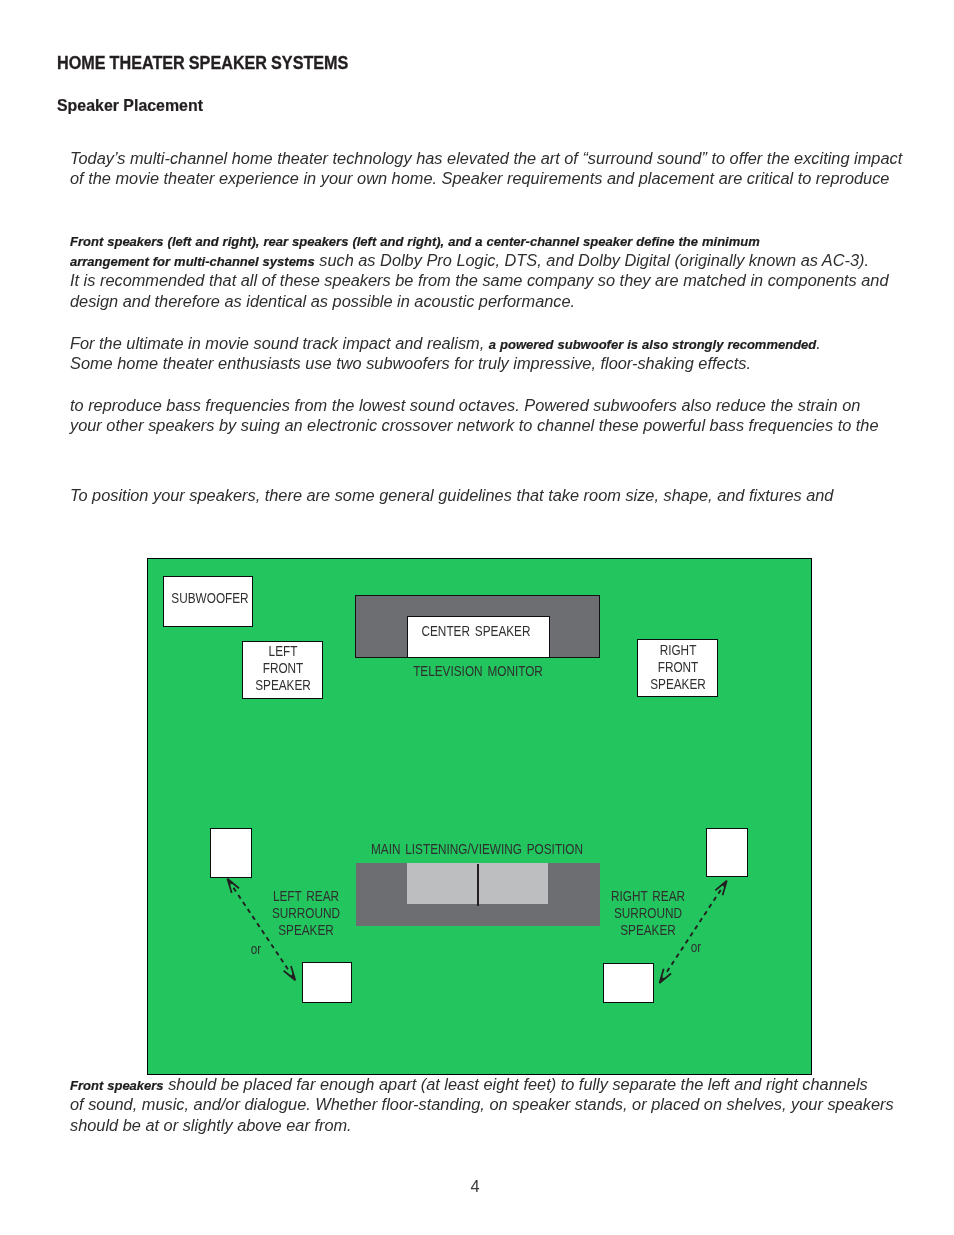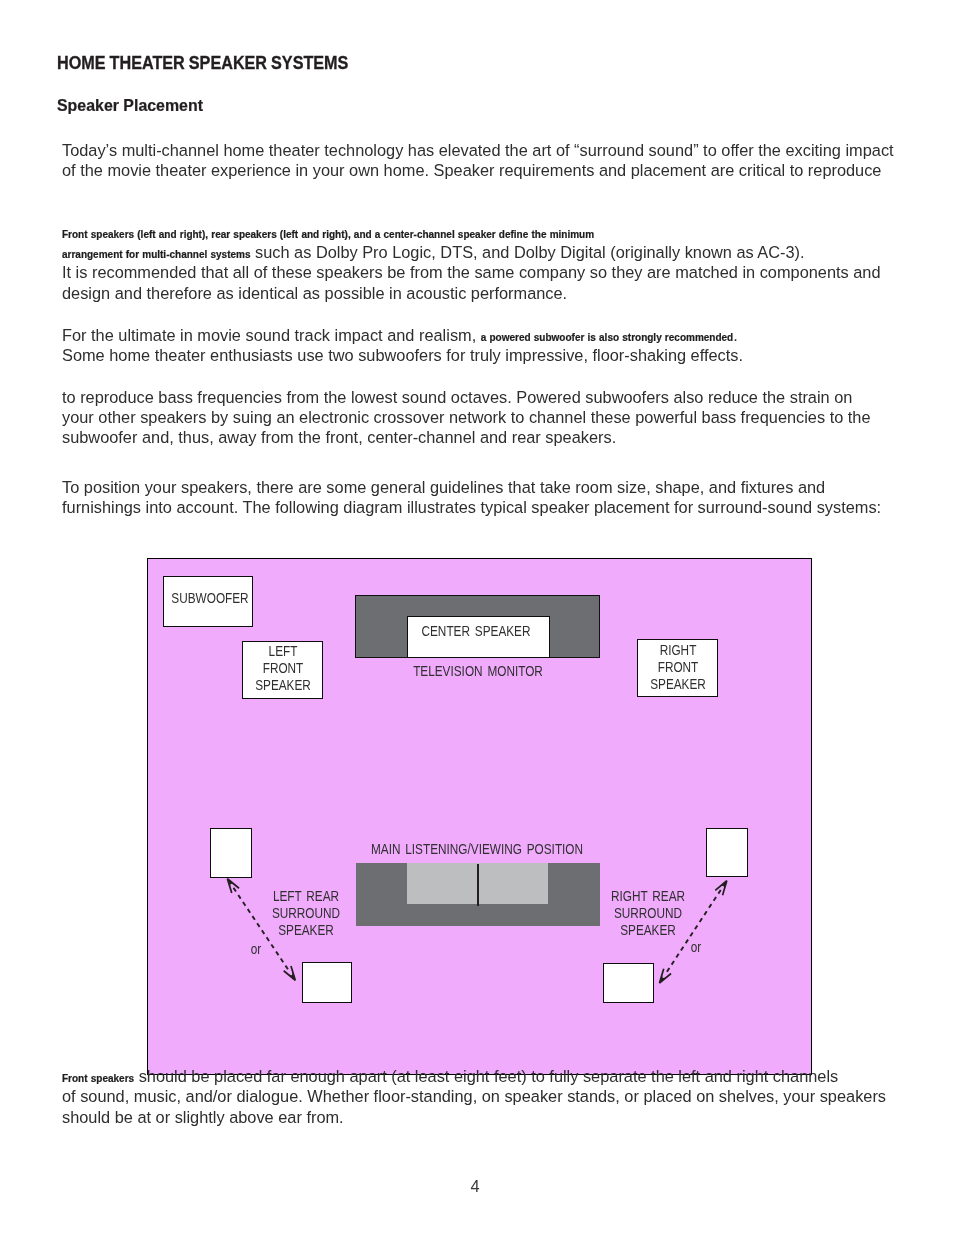--- a/index.html
+++ b/index.html
@@ -14,29 +14,29 @@
 
   .h1 { position:absolute; left:56.9px; top:54.04px; font-size:18.02px; font-weight:bold;
         color:#231f20; white-space:nowrap; line-height:18.02px; word-spacing:-0.5px;
         -webkit-text-stroke:0.32px #231f20;
         transform:scaleX(0.898); transform-origin:0 0; }
   .h2 { position:absolute; left:56.7px; top:97.21px; font-size:17px; font-weight:bold;
         color:#231f20; white-space:nowrap; line-height:17px; word-spacing:0px;
         -webkit-text-stroke:0.22px #231f20;
         transform:scaleX(0.936); transform-origin:0 0; }
 
-  .para { position:absolute; left:58.0px; margin:4px; }
+  .para { position:absolute; left:58.0px; margin:12px;font-style:italic; }
   .ln { font-size:16.35px; line-height:20.2px; color:#2e2e2e; word-spacing:0px;
         white-space:pre; height:20.2px; }
-  .ln b { font-weight:bold; color:#1d1d1d; font-size:10px; word-spacing:0.4px;
+  .ln b { font-weight:bold; color:#1d1d1d; font-size:13px; word-spacing:0.4px;
           -webkit-text-stroke:0.2px #1d1d1d; }
 
   
   .diagram { position:absolute; left:147.4px; top:558px; width:664.5px; height:517px;
-             box-sizing:border-box; border:1.8px solid #000; background:#f0abfc; }
+             box-sizing:border-box; border:1.8px solid #000; background:#22c55e; }
   .dbox { position:absolute; box-sizing:border-box; border:1.8px solid #0d0d0d; background:#fff; }
   .dtxt { position:absolute; text-align:center; font-size:14.24px; line-height:17.1px;
           color:#2f2f2f; white-space:pre; word-spacing:1.914px;
           transform:scaleX(0.828); transform-origin:50% 0; }
   .gray { position:absolute; background:#6d6e71; border:1.3px solid #111; box-sizing:border-box; }
   .lgray { position:absolute; background:#bcbec0; }
   .vline { position:absolute; background:#231f20; }
   .arrowsvg { position:absolute; left:-1.8px; top:-1.8px; width:663.6px; height:466px; }
 
   .footer { position:absolute; left:-2px; top:1178.26px; width:954px; text-align:center;
@@ -60,25 +60,23 @@
       <div class="ln"><span>It is recommended that all of these speakers be from the same company so they are matched in components and</span></div>
       <div class="ln"><span>design and therefore as identical as possible in acoustic performance.</span></div>
     </div>
   <div class="para" style="top:321.15px">
       <div class="ln"><span>For the ultimate in movie sound track impact and realism, </span><b>a powered subwoofer is also strongly recommended</b><span>.</span></div>
       <div class="ln"><span>Some home theater enthusiasts use two subwoofers for truly impressive, floor-shaking effects.</span></div>
     </div>
   <div class="para" style="top:382.95px">
       <div class="ln"><span>to reproduce bass frequencies from the lowest sound octaves. Powered subwoofers also reduce the strain on</span></div>
       <div class="ln"><span>your other speakers by suing an electronic crossover network to channel these powerful bass frequencies to the</span></div>
-      <div class="ln"><span>subwoofer and, thus, away from the front, center-channel and rear speakers.</span></div>
     </div>
   <div class="para" style="top:473px">
       <div class="ln"><span>To position your speakers, there are some general guidelines that take room size, shape, and fixtures and</span></div>
-      <div class="ln"><span>furnishings into account. The following diagram illustrates typical speaker placement for surround-sound systems:</span></div>
     </div>
 
   <div class="diagram">
 
     <div class="dbox" style="left:15.10px; top:16.60px; width:90.00px; height:51.50px;"></div>
     <div class="dtxt" style="left:-18.00px; top:31.31px; width:160px;">SUBWOOFER</div>
 
     <div class="dbox" style="left:93.80px; top:81.80px; width:80.70px; height:57.90px;"></div>
     <div class="dtxt" style="left:54.40px; top:84.01px; width:160px;">LEFT
 FRONT

